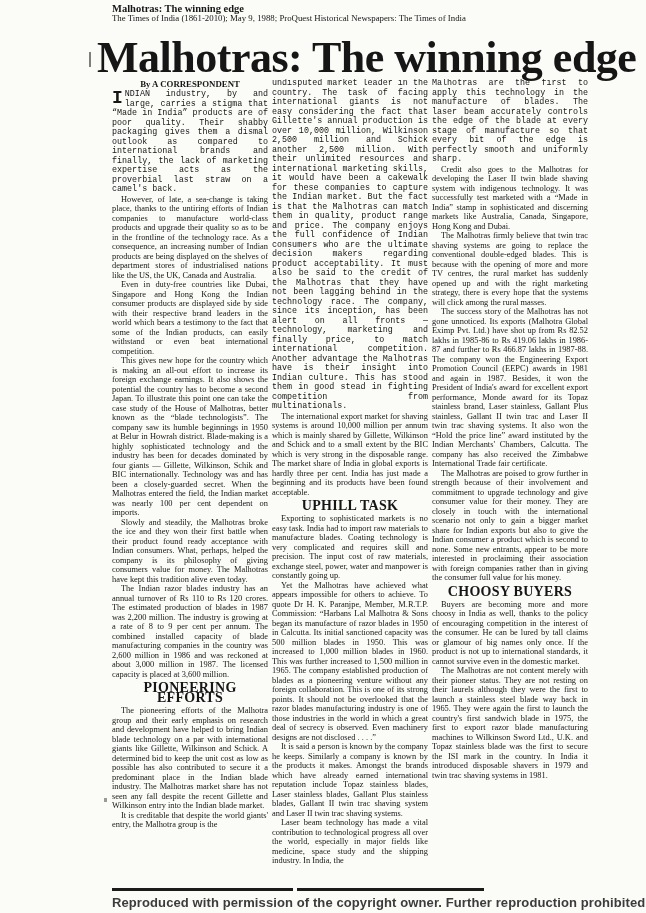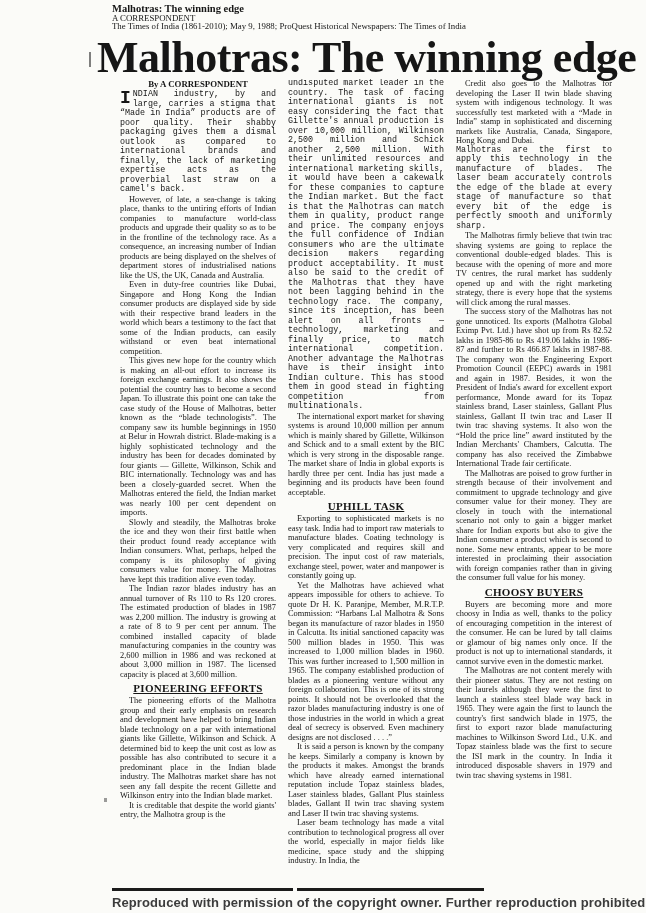--- a/index.html
+++ b/index.html
@@ -12,26 +12,26 @@
   .meta{position:absolute;left:112px;top:4px;}
   .meta-title{font-size:10.5px;font-weight:bold;line-height:10px;}
   .meta-line{font-size:8.8px;line-height:8.4px;}
   .meta-line .src-italic{}
   
   .headline{
     position:absolute;left:97px;top:36px;margin:0;
     font-size:44px;font-weight:bold;line-height:1;letter-spacing:-0.5px;white-space:nowrap;
   }
   
-  .columns{position:absolute;left:120px;top:79px;display:flex;gap:12px;}
+  .columns{position:absolute;left:112px;top:79px;display:flex;gap:4px;}
   .col{width:156px;height:801px;overflow:hidden;text-align:justify;font-size:8.4px;line-height:9.5px;}
   .para{margin:0;text-indent:9px;}
   .para.first{text-indent:0;font-family:Liberation Mono, monospace;}
   .byline{font-weight:bold;text-align:center;font-size:8.8px;line-height:11px;}
-  .section-heading{font-weight:bold;text-align:center;font-size:11px;line-height:10px;margin:4px 0 3px;letter-spacing:0.3px;text-decoration:underline;}
+  .section-heading{font-weight:bold;text-align:center;font-size:14px;line-height:10px;margin:4px 0 3px;letter-spacing:0.3px;}
   .dropcap{float:left;font-size:18px;line-height:15px;font-weight:bold;margin:1px 2px 0 0;}
   
   .rule{position:absolute;top:888px;height:3px;background:#1b1b1b;}
   .rule-a{left:112px;width:181px;}
   .rule-b{left:297px;width:187px;}
   .copyright{
     position:absolute;left:112px;top:895px;
     font-family:"Liberation Sans","DejaVu Sans",sans-serif;
     font-size:13px;color:#3c3c3c;letter-spacing:0.1px;font-weight:bold;
   }
@@ -40,21 +40,20 @@
   .artifact-1{left:89px;top:52px;width:2px;height:15px;opacity:.7;}
   .artifact-2{left:104px;top:798px;width:3px;height:4px;opacity:.55;}
 </style>
 </head>
 <body>
 
 <div class="page">
 
   <header class="meta">
     <div class="meta-title">Malhotras: The winning edge</div>
-    <div class="meta-line">A CORRESPONDENT</div>
     <div class="meta-line"><span class="src-italic">The Times of India (1861-2010);</span><span> May 9, 1988; ProQuest Historical Newspapers: The Times of India</span></div>
   </header>
 
   <h1 class="headline">Malhotras: The winning edge</h1>
 
   <div class="artifact artifact-1"></div>
   <div class="artifact artifact-2"></div>
 
   <div class="columns">
 
@@ -75,22 +74,22 @@
       <p class="para first">undisputed market leader in the country. The task of facing international giants is not easy considering the fact that Gillette's annual production is over 10,000 million, Wilkinson 2,500 million and Schick another 2,500 million. With their unlimited resources and international marketing skills, it would have been a cakewalk for these companies to capture the Indian market. But the fact is that the Malhotras can match them in quality, product range and price. The company enjoys the full confidence of Indian consumers who are the ultimate decision makers regarding product acceptability. It must also be said to the credit of the Malhotras that they have not been lagging behind in the technology race. The company, since its inception, has been alert on all fronts — technology, marketing and finally price, to match international competition. Another advantage the Malhotras have is their insight into Indian culture. This has stood them in good stead in fighting competition from multinationals.</p>
       <p class="para">The international export market for shaving systems is around 10,000 million per annum which is mainly shared by Gillette, Wilkinson and Schick and to a small extent by the BIC which is very strong in the disposable range. The market share of India in global exports is hardly three per cent. India has just made a beginning and its products have been found acceptable.</p>
       <h2 class="section-heading">UPHILL TASK</h2>
       <p class="para">Exporting to sophisticated markets is no easy task. India had to import raw materials to manufacture blades. Coating technology is very complicated and requires skill and precision. The input cost of raw materials, exchange steel, power, water and manpower is constantly going up.</p>
       <p class="para">Yet the Malhotras have achieved what appears impossible for others to achieve. To quote Dr H. K. Paranjpe, Member, M.R.T.P. Commission: “Harbans Lal Malhotra &amp; Sons began its manufacture of razor blades in 1950 in Calcutta. Its initial sanctioned capacity was 500 million blades in 1950. This was increased to 1,000 million blades in 1960. This was further increased to 1,500 million in 1965. The company established production of blades as a pioneering venture without any foreign collaboration. This is one of its strong points. It should not be overlooked that the razor blades manufacturing industry is one of those industries in the world in which a great deal of secrecy is observed. Even machinery designs are not disclosed . . . .”</p>
       <p class="para">It is said a person is known by the company he keeps. Similarly a company is known by the products it makes. Amongst the brands which have already earned international reputation include Topaz stainless blades, Laser stainless blades, Gallant Plus stainless blades, Gallant II twin trac shaving system and Laser II twin trac shaving systems.</p>
       <p class="para">Laser beam technology has made a vital contribution to technological progress all over the world, especially in major fields like medicine, space study and the shipping industry. In India, the</p>
     </div>
 
     <div class="col">
+      <p class="para first">Malhotras are the first to apply this technology in the manufacture of blades. The laser beam accurately controls the edge of the blade at every stage of manufacture so that every bit of the edge is perfectly smooth and uniformly sharp.</p>
       <p class="para">Credit also goes to the Malhotras for developing the Laser II twin blade shaving system with indigenous technology. It was successfully test marketed with a “Made in India” stamp in sophisticated and discerning markets like Australia, Canada, Singapore, Hong Kong and Dubai.</p>
-      <p class="para first">Malhotras are the first to apply this technology in the manufacture of blades. The laser beam accurately controls the edge of the blade at every stage of manufacture so that every bit of the edge is perfectly smooth and uniformly sharp.</p>
       <p class="para">The Malhotras firmly believe that twin trac shaving systems are going to replace the conventional double-edged blades. This is because with the opening of more and more TV centres, the rural market has suddenly opened up and with the right marketing strategy, there is every hope that the systems will click among the rural masses.</p>
       <p class="para">The success story of the Malhotras has not gone unnoticed. Its exports (Malhotra Global Eximp Pvt. Ltd.) have shot up from Rs 82.52 lakhs in 1985-86 to Rs 419.06 lakhs in 1986-87 and further to Rs 466.87 lakhs in 1987-88. The company won the Engineering Export Promotion Council (EEPC) awards in 1981 and again in 1987. Besides, it won the President of India's award for excellent export performance, Monde award for its Topaz stainless brand, Laser stainless, Gallant Plus stainless, Gallant II twin trac and Laser II twin trac shaving systems. It also won the “Hold the price line” award instituted by the Indian Merchants' Chambers, Calcutta. The company has also received the Zimbabwe International Trade fair certificate.</p>
       <p class="para">The Malhotras are poised to grow further in strength because of their involvement and commitment to upgrade technology and give consumer value for their money. They are closely in touch with the international scenario not only to gain a bigger market share for Indian exports but also to give the Indian consumer a product which is second to none. Some new entrants, appear to be more interested in proclaiming their association with foreign companies rather than in giving the consumer full value for his money.</p>
       <h2 class="section-heading">CHOOSY BUYERS</h2>
       <p class="para">Buyers are becoming more and more choosy in India as well, thanks to the policy of encouraging competition in the interest of the consumer. He can be lured by tall claims or glamour of big names only once. If the product is not up to international standards, it cannot survive even in the domestic market.</p>
       <p class="para">The Malhotras are not content merely with their pioneer status. They are not resting on their laurels although they were the first to launch a stainless steel blade way back in 1965. They were again the first to launch the country's first sandwich blade in 1975, the first to export razor blade manufacturing machines to Wilkinson Sword Ltd., U.K. and Topaz stainless blade was the first to secure the ISI mark in the country. In India it introduced disposable shavers in 1979 and twin trac shaving systems in 1981.</p>
     </div>
 
   </div>
 

